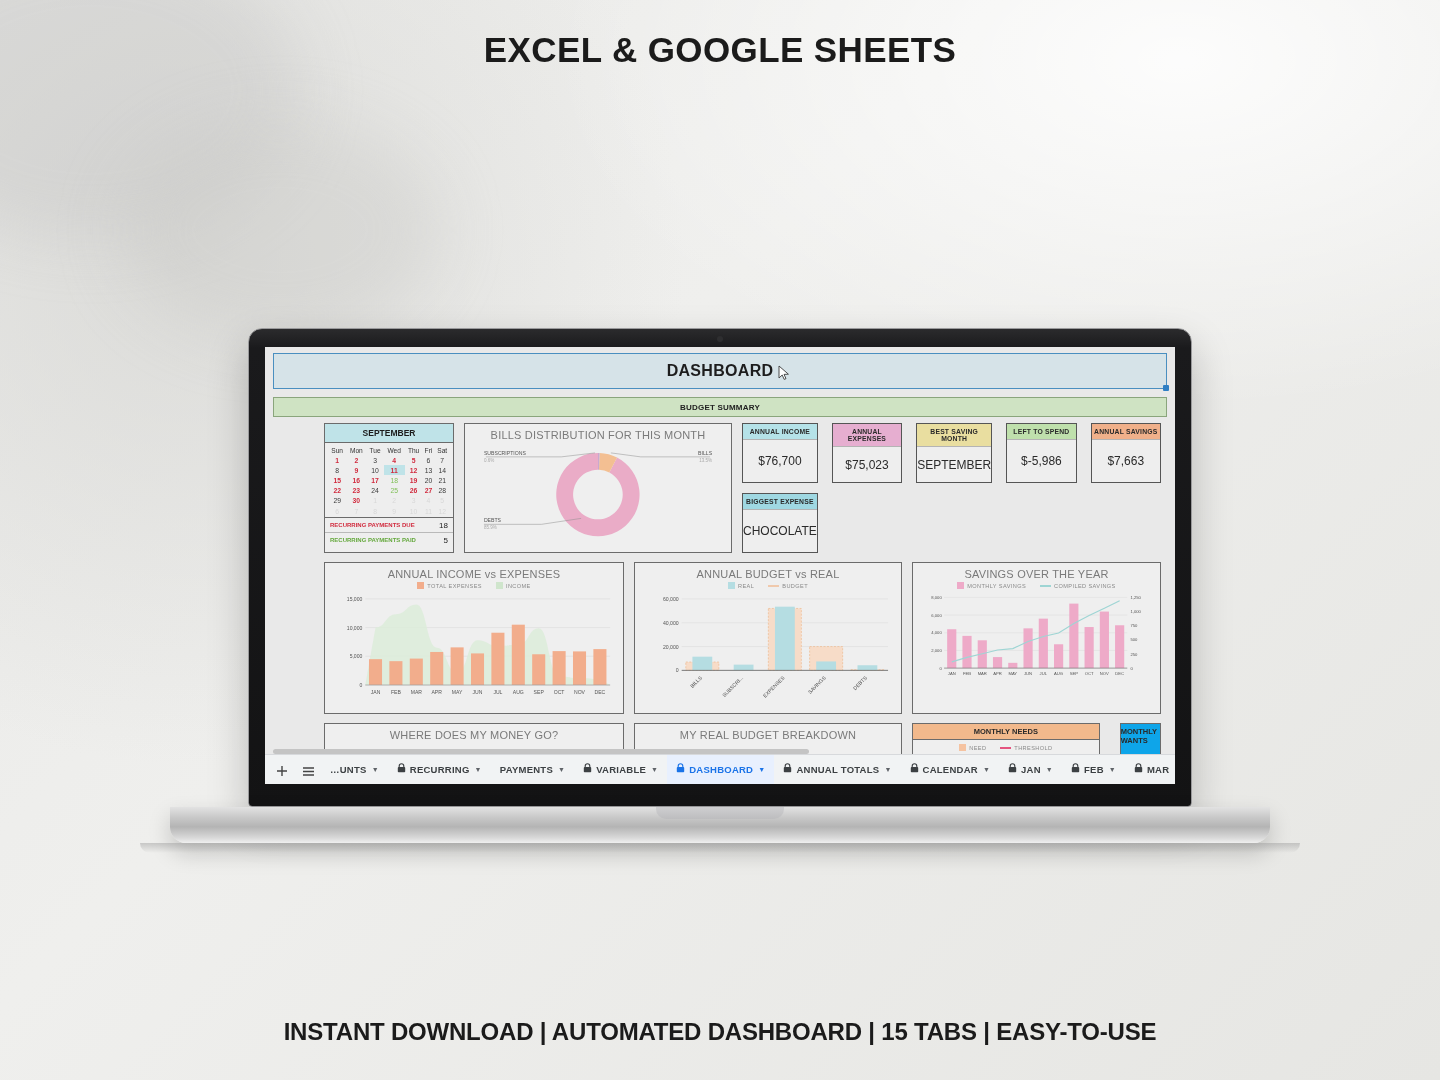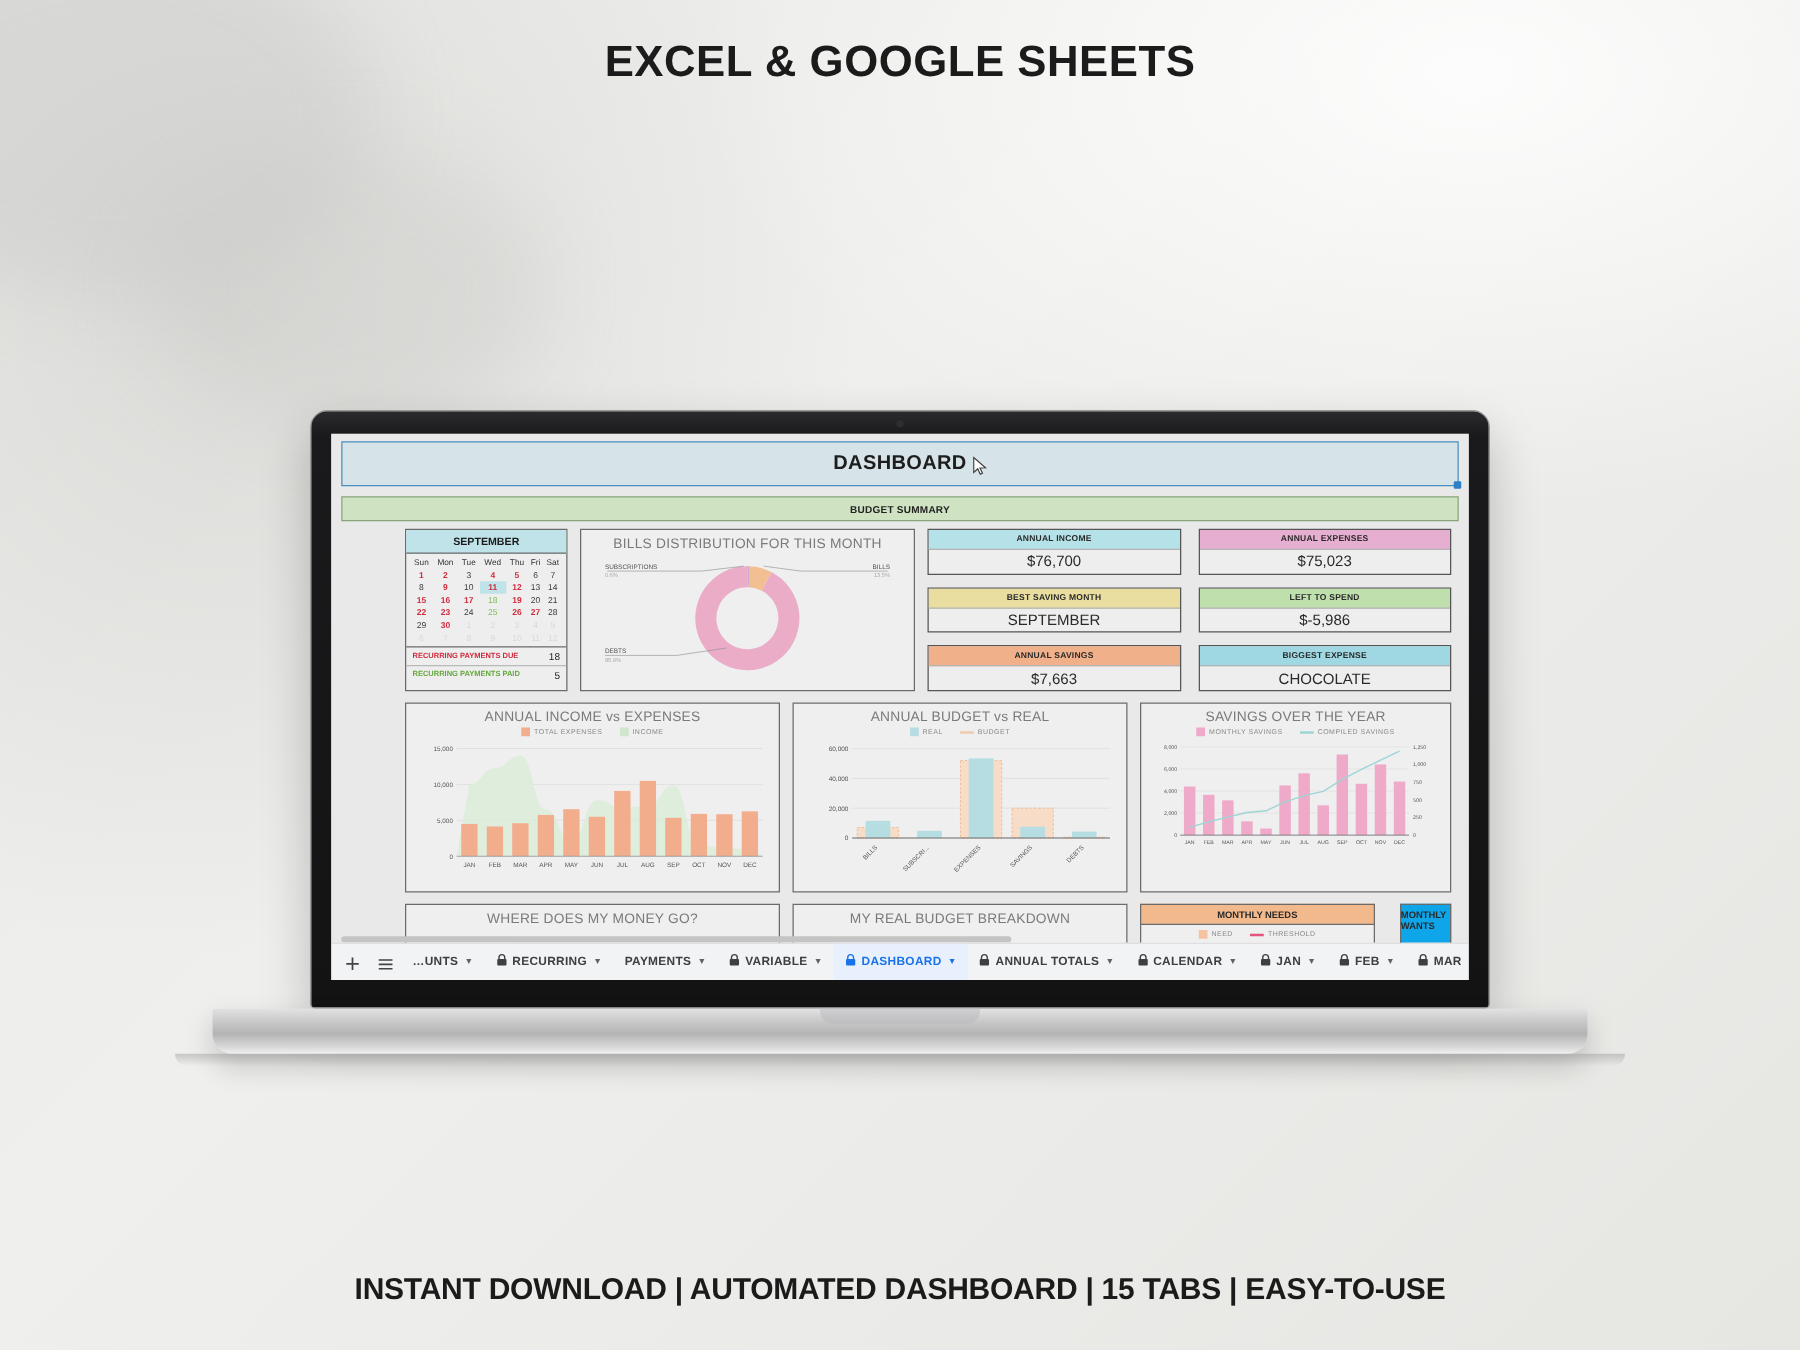--- a/index.html
+++ b/index.html
@@ -149,21 +149,21 @@
   .ch-legend {
     display:flex; justify-content:center; gap:14px; margin-top:2px; margin-bottom:2px;
     font-size:5.6px; color:#8a8a8a; letter-spacing:0.4px; align-items:center;
   }
   .ch-legend .li { display:flex; align-items:center; gap:3px; }
   .sw { width:7px; height:7px; display:inline-block; }
   .sw-line { width:11px; height:2px; display:inline-block; }
   .sw-dash { width:11px; height:0; border-top:2px dashed #f0c9ac; display:inline-block; }
 
   
-  .kpi-wrap { flex:1; display:grid; grid-template-columns: repeat(2, 1fr); grid-auto-rows: 1fr; gap: 10px 14px; }
+  .kpi-wrap { flex:1; display:grid; grid-template-columns: repeat(5, 1fr); grid-auto-rows: 1fr; gap: 10px 14px; }
   .kpi { border:1px solid #555; background:#eeeeee; display:flex; flex-direction:column; }
   .kpi .hd {
     font-size:6.8px; font-weight:bold; text-align:center; padding:4px 0; color:#2a2a2a; letter-spacing:0.2px;
     border-bottom:1px solid #b4b4b4;
   }
   .kpi .vl { flex:1; display:flex; align-items:center; justify-content:center; font-size:12px; color:#2a2a2a; }
 
   
   .chart-svg { width:100%; display:block; }
 

